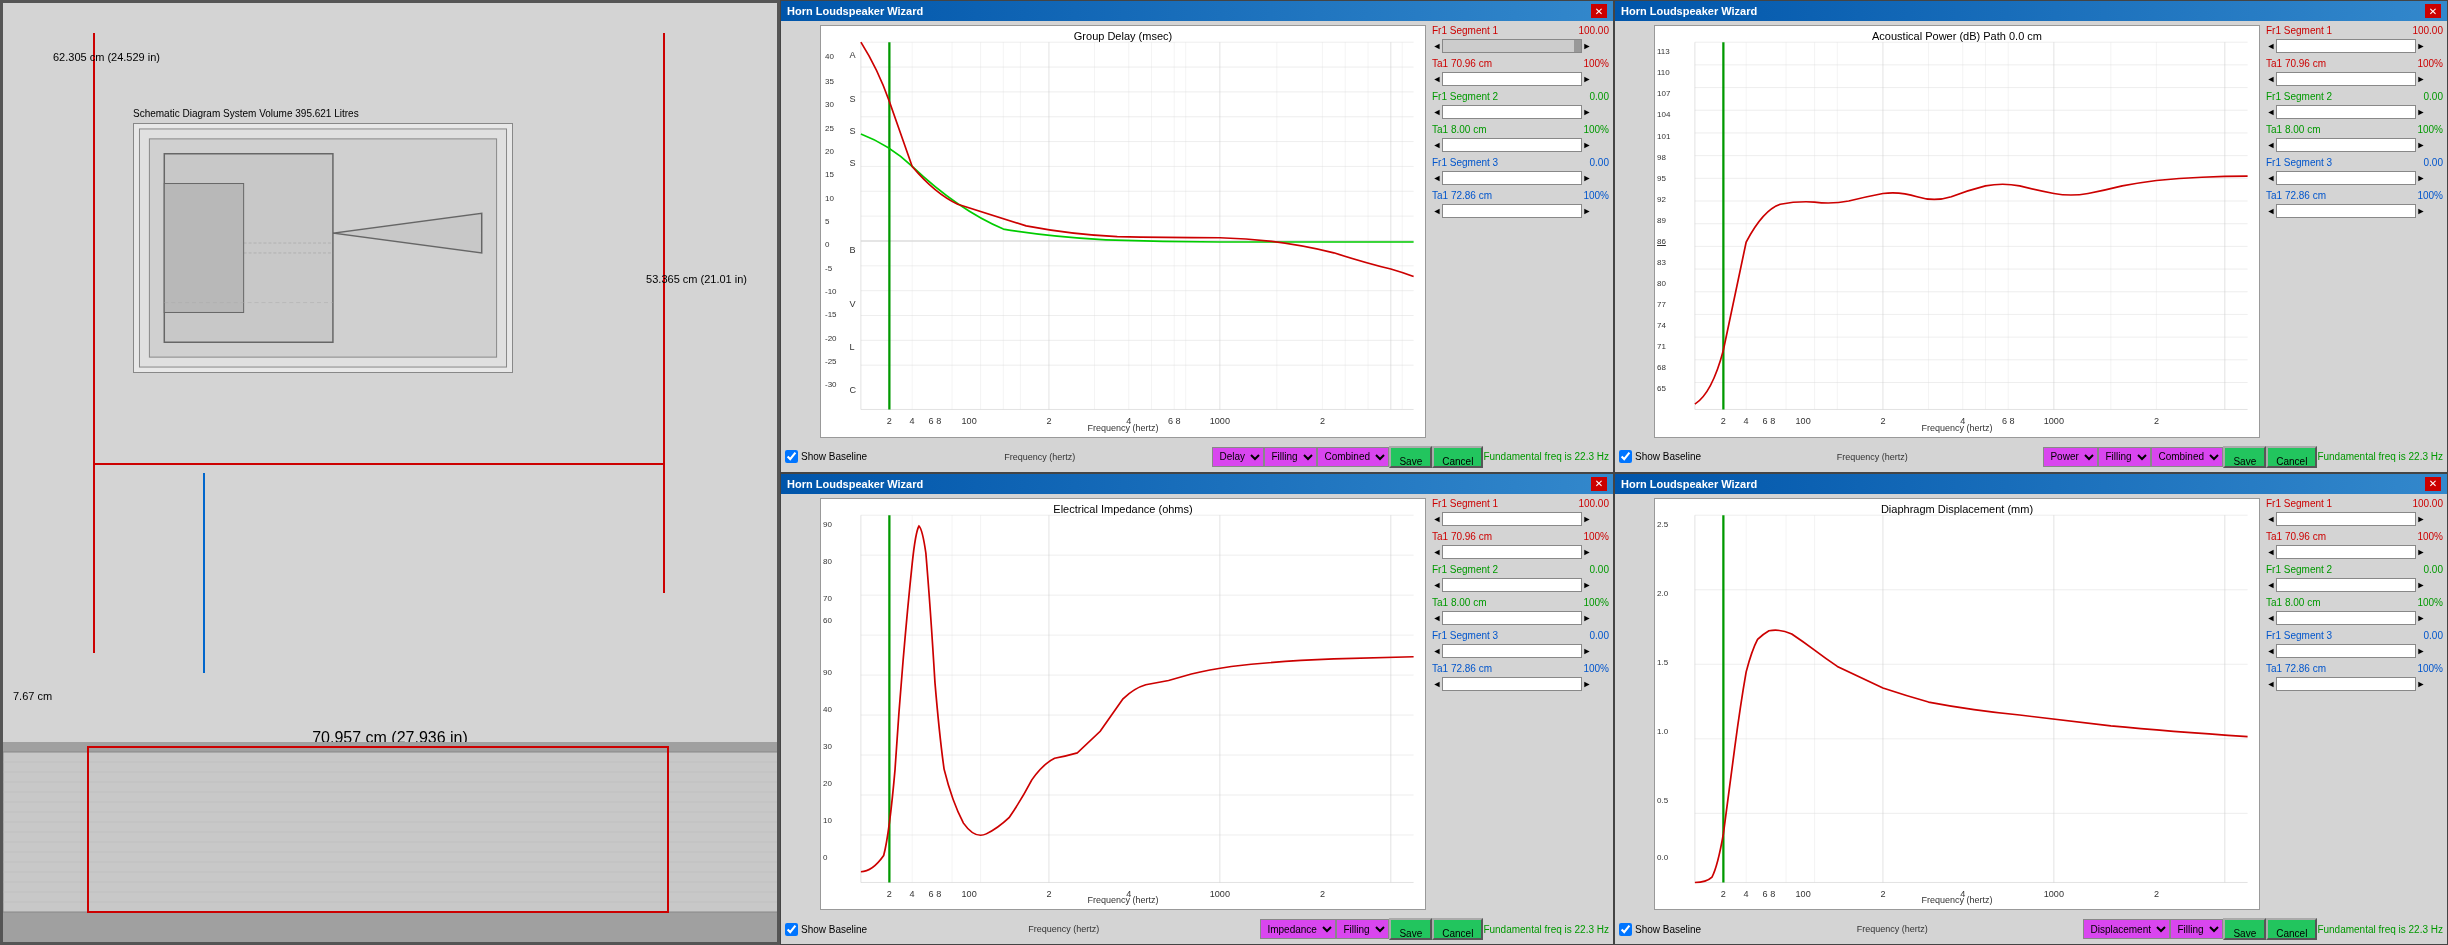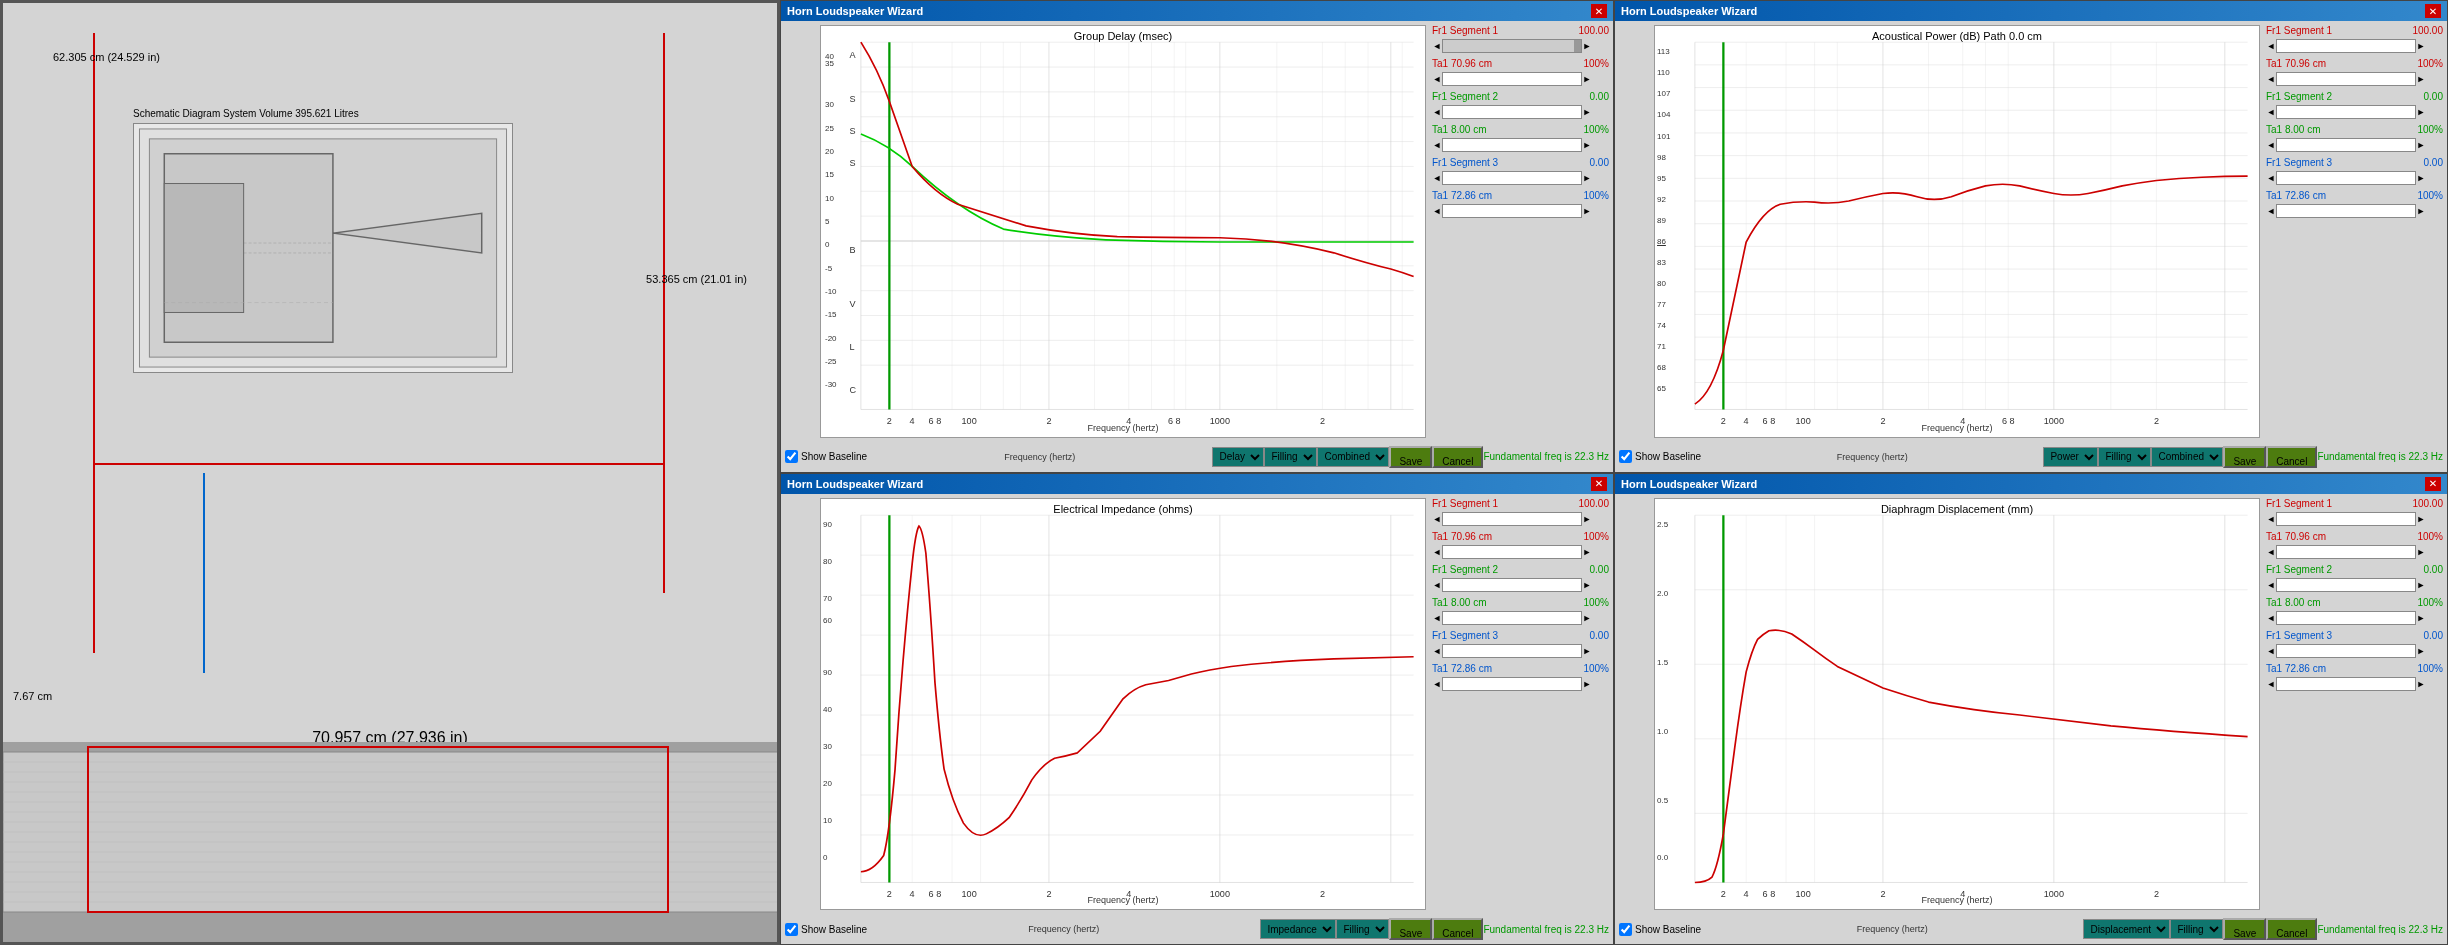--- a/index.html
+++ b/index.html
@@ -273,30 +273,30 @@
       gap: 3px;
     }
 
     .toolbar-label {
       font-size: 10px;
     }
 
     .toolbar-select {
       height: 20px;
       font-size: 10px;
-      background: #0f766e;
+      background: #d946ef;
       border: 1px solid #888;
       padding: 0 2px;
     }
 
     .toolbar-btn {
       height: 22px;
       padding: 8px 8px;
       font-size: 10px;
-      background: #4d7c0f;
+      background: #22c55e;
       border: 2px outset #aaa;
       cursor: pointer;
     }
 
     .freq-label {
       font-size: 10px;
       color: #009900;
       margin-left: auto;
       white-space: nowrap;
     }
@@ -397,21 +397,21 @@
     <div class="chart-titlebar">
       <span class="chart-titlebar-text">Horn Loudspeaker Wizard</span>
       <button class="chart-close-btn">✕</button>
     </div>
     <div class="chart-body">
       <div class="chart-area">
         <div class="chart-title-text">Group Delay (msec)</div>
 
         <div style="position:absolute;top:16px;left:2px;font-size:8px;color:#333;">
           <div style="position:absolute;top:10px;left:2px;">40</div>
-          <div style="position:absolute;top:17px;left:2px;">35</div>
+          <div style="position:absolute;top:35px;left:2px;">35</div>
           <div style="position:absolute;top:58px;left:2px;">30</div>
           <div style="position:absolute;top:82px;left:2px;">25</div>
           <div style="position:absolute;top:105px;left:2px;">20</div>
           <div style="position:absolute;top:128px;left:2px;">15</div>
           <div style="position:absolute;top:152px;left:2px;">10</div>
           <div style="position:absolute;top:175px;left:2px;">5</div>
           <div style="position:absolute;top:198px;left:2px;">0</div>
           <div style="position:absolute;top:222px;left:2px;">-5</div>
           <div style="position:absolute;top:245px;left:2px;">-10</div>
           <div style="position:absolute;top:268px;left:2px;">-15</div>

